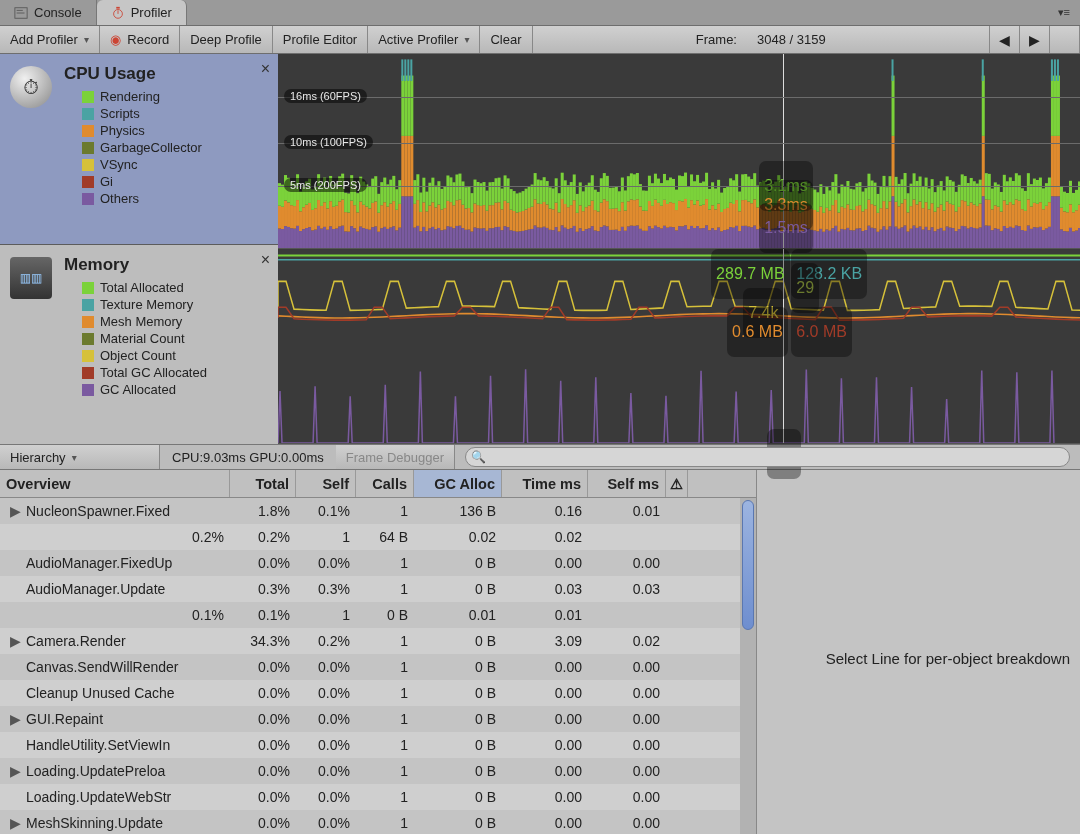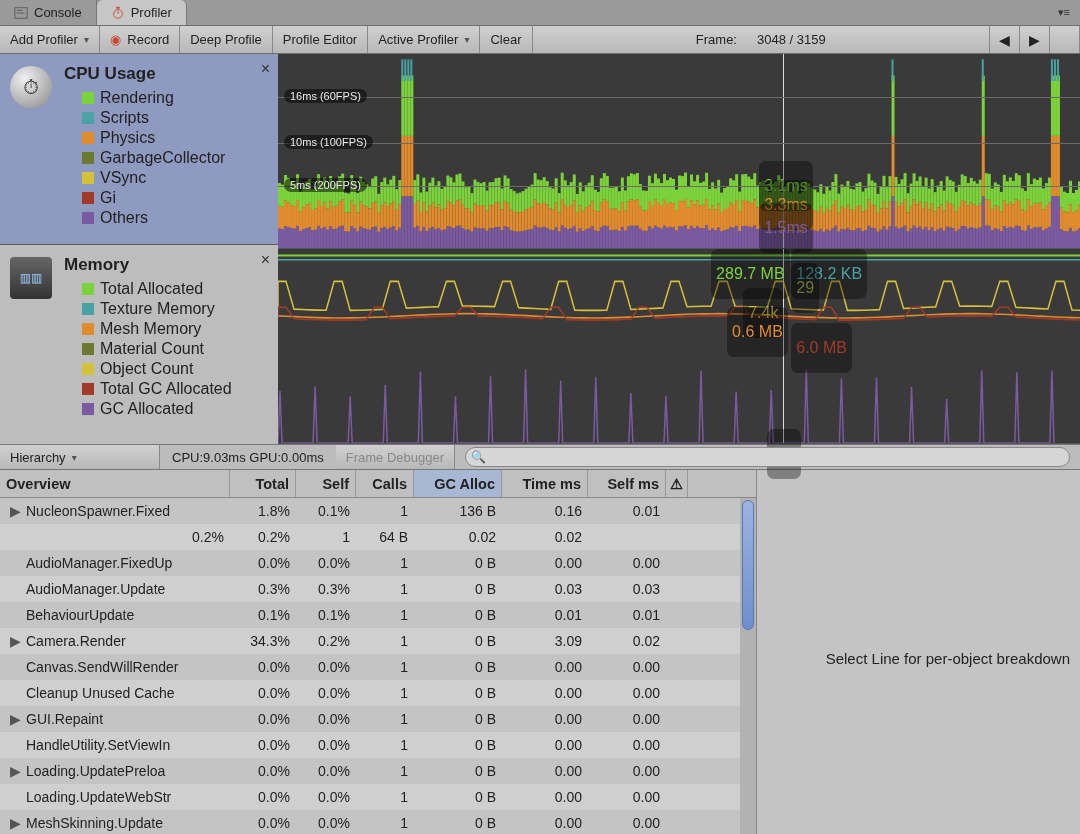--- a/index.html
+++ b/index.html
@@ -20,21 +20,21 @@
 
   .graphs { display: flex; height: 390px; }
   .sidebar { width: 278px; display: flex; flex-direction: column; background: #a8a8a8; }
   .sb-panel { position: relative; padding: 10px 12px 10px 64px; }
   .sb-panel.cpu { background: #8e9ac0; border-bottom: 1px solid #5c5c5c; flex: 1; }
   .sb-panel.mem { background: #bdbdbd; flex: 1.05; }
   .sb-close { position: absolute; right: 8px; top: 6px; font-size: 16px; color: #333; cursor: pointer; }
   .sb-icon { position: absolute; left: 10px; top: 12px; width: 42px; height: 42px; border-radius: 50%; background: radial-gradient(circle at 35% 30%, #f0f0f0, #888); display: flex; align-items: center; justify-content: center; font-size: 20px; }
   .sb-icon.mem { border-radius: 4px; background: linear-gradient(#666,#333); font-size: 12px; color: #9cf; }
   .sb-title { font-weight: bold; font-size: 17px; margin-bottom: 4px; }
-  .legend-row { display: flex; align-items: center; gap: 6px; font-size: 16px; padding: 1px 18px; color: #222; }
+  .legend-row { display: flex; align-items: center; gap: 6px; font-size: 13px; padding: 1px 18px; color: #222; }
   .legend-swatch { width: 12px; height: 12px; display: inline-block; }
 
   .charts { flex: 1; display: flex; flex-direction: column; background: #3a3a3a; position: relative; }
   .chart-row { flex: 1; position: relative; border-bottom: 1px solid #555; }
   .axis-label { position: absolute; left: 6px; font-size: 11px; color: #e8e8e8; background: rgba(0,0,0,.5); padding: 1px 6px; border-radius: 8px; }
   .h-line { position: absolute; left: 0; right: 0; height: 1px; background: #6b6b6b; }
   .v-cursor { position: absolute; top: 0; bottom: 0; width: 1px; background: #ddd; left: 63%; }
   .marker-label { position: absolute; font-size: 16px; color: #ccc; background: rgba(0,0,0,.35); padding: 16px 5px; border-radius: 7px; }
   svg.chart-svg { position: absolute; inset: 0; width: 100%; height: 100%; }
 
@@ -1022,21 +1022,21 @@
           <path d="M0 62 L0 62 L8 62.39733866159012 L16 62.7788366846173 L24 63.12928494679007 L32 63.43471218179904 L40 63.68294196961579 L48 63.86407817193445 L56 63.97089945997692 L64 63.99914720608301 L72 63.947695261756394 L80 63.81859485365136 L88 63.61699280763918 L96 63.3509263611023 L104 63.03100274364293 L112 62.66997630031181 L120 62.28224001611974 L128 61.88325171314484 L136 61.488917795946335 L144 61.11495911341029 L152 60.77628421811456 L160 60.48639500938415 L168 60.25684845517282 L176 60.09679585222097 L184 60.01261799273307 L192 60.00767078232832 L200 60.08215145067372 L208 60.23309068855969 L216 60.45447102488802 L224 60.737466724255356 L232 61.07079564117249 L240 61.44116900360215 L248 61.83382119436501 L256 62.233098409700986 L264 62.623082727026755 L272 62.98822670227722 L280 63.313973197437576 L288 63.5873357276983 L296 63.797416191623256 L304 63.93583934406297 L312 63.99708669074921 L320 63.978716493246765 L328 63.88146111335955 L336 63.70919781617656 L344 63.468794195748224 L352 63.169834385783524 L360 62.82423697048351 L368 62.44577982820049 L376 62.04955085090671 L384 61.65134643755404 L392 61.26704174149614 L400 60.91195777822126 L408 60.600250624812915 L416 60.34434706182869 L424 60.15444915677439 L432 60.03812753986702 L440 60.000019586898595 L448 60.041644541697366 L456 60.16134294867065 L464 60.35434281006258 L472 60.61294983044576 L480 60.92685416399913 L488 61.283541435526345 L496 61.66879164910338 L504 62.067246094442275 L512 62.46301965020308 L520 62.84033407365328 L528 63.18414702941445 L536 63.4807517799049 L544 63.71832362971299 L552 63.88739133888821 L560 63.98121471138974 L568 63.996053305432724 L576 63.93131555309856 L584 63.78958234428101 L592 63.576504134750635 L600 63.30057568031423 L608 62.9727973777076 L616 62.606236713491406 L624 62.21550730459889 L632 61.81618629954464 L640 61.42419336666987 L648 61.05515602720307 L656 60.72378663530411 L664 60.443295842931406 L672 60.22486593283699 L680 60.07720501624089 L688 60.006199867916806 L696 60.01468123905873 L704 60.10231100416375 L712 60.26559564102884 L720 60.49802550645665 L728 60.79033435518743 L736 61.130868755856206 L744 61.50605267652676 L752 61.900928718243264 L760 62.29975441932591 L768 62.686629857639794 L776 63.04613153031539 L784 63.36392724013627 L792 63.62734747501421 L800 63.825890501455255" fill="none" stroke="#e08b2e" stroke-width="1.5"></path>
           <path d="M0 64 L0 54 L8 54 L16 64.7788366846173 L24 65.12928494679007 L32 65.43471218179904 L40 65.6829419696158 L48 65.86407817193445 L56 65.97089945997692 L64 65.99914720608301 L72 65.9476952617564 L80 65.81859485365136 L88 65.61699280763918 L96 54 L104 54 L112 64.66997630031182 L120 64.28224001611973 L128 63.88325171314484 L136 63.488917795946335 L144 63.11495911341029 L152 62.77628421811456 L160 62.48639500938415 L168 62.25684845517282 L176 62.09679585222097 L184 54 L192 54 L200 62.08215145067372 L208 62.23309068855969 L216 62.45447102488802 L224 62.737466724255356 L232 63.07079564117249 L240 63.44116900360215 L248 63.83382119436501 L256 64.23309840970099 L264 64.62308272702676 L272 54 L280 54 L288 65.5873357276983 L296 65.79741619162326 L304 65.93583934406297 L312 65.99708669074921 L320 65.97871649324676 L328 65.88146111335955 L336 65.70919781617656 L344 65.46879419574823 L352 65.16983438578352 L360 54 L368 54 L376 64.04955085090671 L384 63.65134643755404 L392 63.26704174149614 L400 62.91195777822126 L408 62.600250624812915 L416 62.34434706182869 L424 62.15444915677439 L432 62.03812753986702 L440 62.000019586898595 L448 62.041644541697366 L456 54 L464 54 L472 62.61294983044576 L480 62.92685416399913 L488 63.283541435526345 L496 63.66879164910338 L504 64.06724609444227 L512 64.46301965020308 L520 64.84033407365328 L528 65.18414702941445 L536 65.48075177990489 L544 54 L552 54 L560 65.98121471138974 L568 65.99605330543272 L576 65.93131555309856 L584 65.789582344281 L592 65.57650413475064 L600 65.30057568031424 L608 64.9727973777076 L616 64.6062367134914 L624 64.21550730459889 L632 54 L640 54 L648 63.05515602720307 L656 62.72378663530411 L664 62.443295842931406 L672 62.22486593283699 L680 62.07720501624089 L688 62.006199867916806 L696 62.01468123905873 L704 62.10231100416375 L712 62.26559564102884 L720 54 L728 54 L736 63.130868755856206 L744 63.50605267652676 L752 63.900928718243264 L760 64.29975441932591 L768 64.68662985763979 L776 65.04613153031539 L784 65.36392724013628 L792 65.6273474750142 L800 65.82589050145526" fill="none" stroke="#a13b28" stroke-width="1.5"></path>
           <path d="M0 180 L0 180 L2 131.88914609053498 L4 180 L35 180 L37 127.28742283950618 L39 180 L70 180 L72 136.65946502057614 L74 180 L105 180 L107 126.02379115226337 L109 180 L140 180 L142 113.62114197530865 L144 180 L175 180 L177 136.58114711934155 L179 180 L210 180 L212 117.58899176954732 L214 180 L245 180 L247 111.55208333333333 L249 180 L280 180 L282 122.26671810699588 L284 180 L315 180 L317 119.08474794238683 L319 180 L350 180 L352 133.58024691358025 L354 180 L385 180 L387 136.2161779835391 L389 180 L420 180 L422 113.01105967078189 L424 180 L455 180 L457 132.2056327160494 L459 180 L490 180 L492 130.9295267489712 L494 180 L525 180 L527 111.86792695473251 L529 180 L560 180 L562 119.92824074074073 L564 180 L595 180 L597 118.90676440329219 L599 180 L630 180 L632 128.15534979423867 L634 180 L665 180 L667 139.24807098765433 L669 180 L700 180 L702 112.64789094650206 L704 180 L735 180 L737 114.37332818930041 L739 180 L770 180 L772 112.66512345679013 L774 180" fill="none" stroke="#7a5aa0" stroke-width="1.5"></path>
         </svg>
       <div class="v-cursor"></div>
     <div class="marker-label" style="left: 54%; top: 0%; color: rgb(123, 210, 58);">289.7 MB</div>
         <div class="marker-label" style="left: 58%; top: 20%; color: rgb(214, 193, 58);">7.4k</div>
         <div class="marker-label" style="left: 56%; top: 30%; color: rgb(224, 139, 46);">0.6 MB</div>
         <div class="marker-label" style="left: 64%; top: 0%; color: rgb(74, 163, 163);">128.2 KB</div>
         <div class="marker-label" style="left: 64%; top: 7%; color: rgb(107, 122, 46);">29</div>
-        <div class="marker-label" style="left: 64%; top: 30%; color: rgb(161, 59, 40); margin-top: 16px;">6.0 MB</div>
+        <div class="marker-label" style="left: 64%; top: 30%; color: rgb(161, 59, 40);">6.0 MB</div>
         <div class="marker-label" style="left: 61%; top: 93%; color: rgb(122, 90, 160);">0 B</div>
       </div>
   </div>
 </div>
 
 <div class="midbar">
   <div class="tool-btn dd" style="width:160px">Hierarchy</div>
   <div class="stats-text">CPU:9.03ms   GPU:0.00ms</div>
   <div class="tool-btn debug-btn">Frame Debugger</div>
   <div class="search-wrap">
@@ -1102,24 +1102,20 @@
           </div>
     <div class="num">0.3%</div>
     <div class="num">0.3%</div>
     <div class="num">1</div>
     <div class="num">0 B</div>
     <div class="num">0.03</div>
     <div class="num">0.03</div>
     <div></div>
         </div>
         <div class="trow">
-    <div class="name">
-            <span class="disclosure"></span>
-            <span>BehaviourUpdate</span>
-          </div>
     <div class="num">0.1%</div>
     <div class="num">0.1%</div>
     <div class="num">1</div>
     <div class="num">0 B</div>
     <div class="num">0.01</div>
     <div class="num">0.01</div>
     <div></div>
         </div>
         <div class="trow">
     <div class="name">

